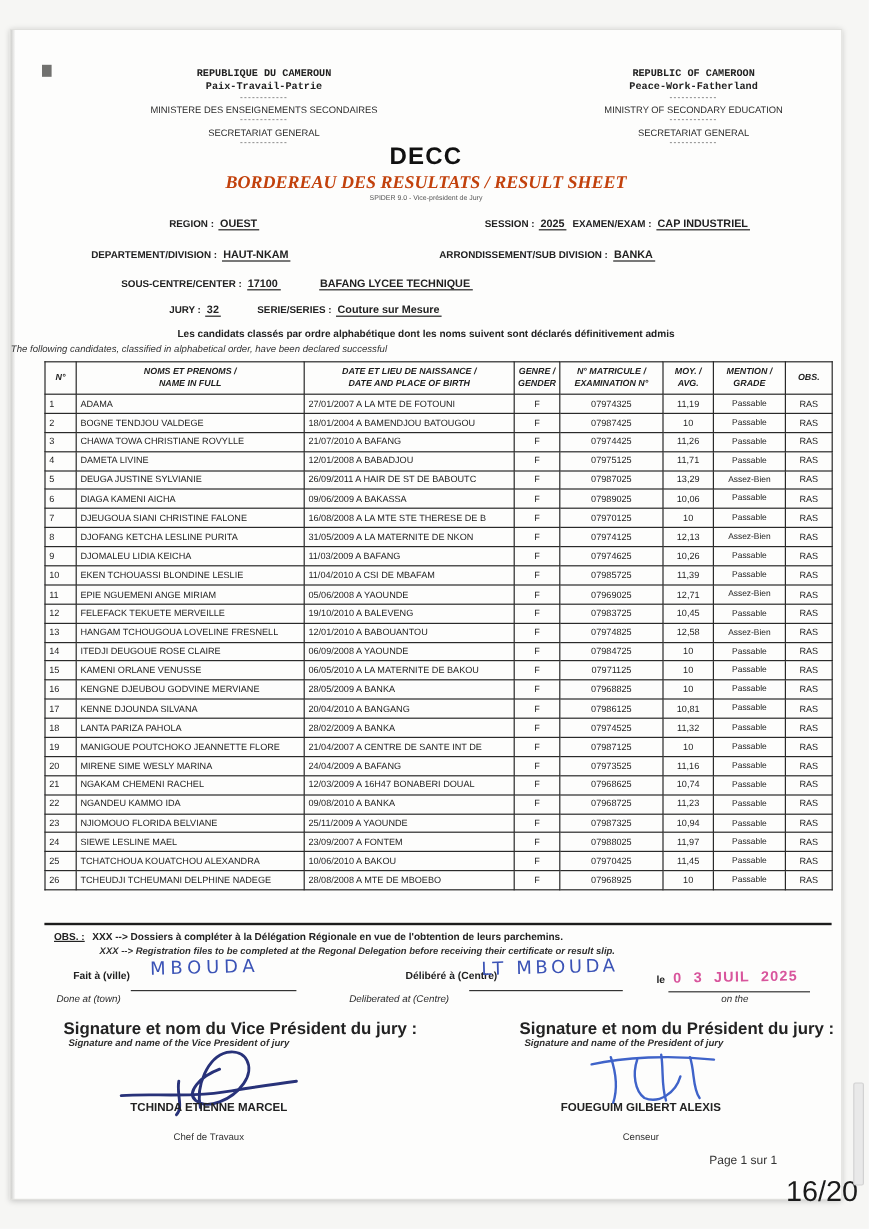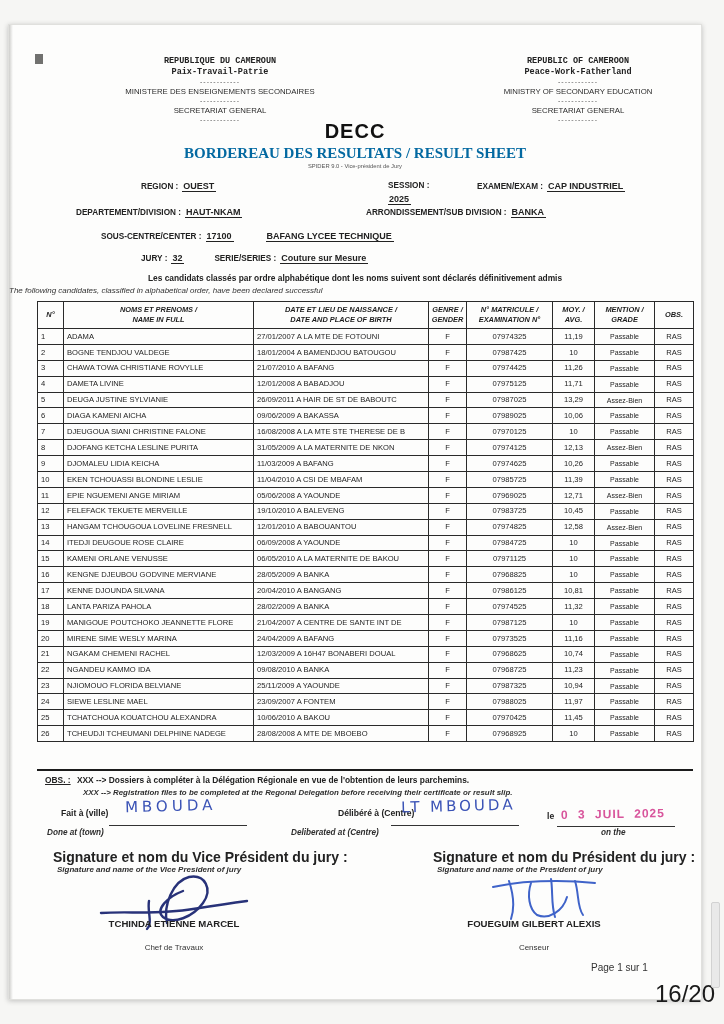--- a/index.html
+++ b/index.html
@@ -22,22 +22,22 @@
   .hdr{position:absolute;top:31px;left:0;width:100%;}
   .hdr-block{text-align:center;line-height:11px;}
   .hdr-left{position:absolute;left:96px;width:230px;}
   .hdr-right{position:absolute;right:18px;width:210px;}
   .h-b{font-weight:bold;font-size:8.5px;font-family:Liberation Mono, monospace;}
   .h-n{font-size:7.8px;color:#2b2b2b;}
   .h-dash{font-size:7px;letter-spacing:1px;color:#555;line-height:8px;}
   
   .title-wrap{position:absolute;top:95px;left:0;width:100%;text-align:center;}
   .t-main{font-size:20px;font-weight:bold;letter-spacing:1px;color:#111;}
-  .t-sub{font-family:"Liberation Serif",serif;font-weight:bold;
-         font-size:15px;margin-top:2px;color:#0369a1;}
+  .t-sub{font-family:"Liberation Serif",serif;font-style:italic;font-weight:bold;
+         font-size:15px;margin-top:2px;color:#c2410c;}
   .t-note{font-size:5.8px;color:#555;margin-top:1px;}
   
   .lab{font-weight:bold;font-size:8.2px;white-space:nowrap;}
   .val{font-weight:bold;font-size:9px;border-bottom:1.2px solid #222;white-space:nowrap;padding:0 2px 0 1px;}
   .inline{display:inline-flex;gap:4px;align-items:baseline;}
   .note-fr{position:absolute;top:248px;width:100%;text-align:center;font-weight:bold;font-size:8.4px;}
   .note-en{position:absolute;top:261px;width:100%;text-align:left;font-style:italic;font-size:8px;color:#333;}
   
   table.results{position:absolute;top:276px;left:28px;width:656px;
     border-collapse:collapse;table-layout:fixed;font-size:7.6px;color:#1d1d1d;}
@@ -48,21 +48,21 @@
   td.c{text-align:center;}
   td.l{text-align:left;}
   td.grade{font-size:7px;}
   
   .divider{position:absolute;top:744px;left:28px;width:656px;height:2px;background:#1c1c1c;}
   .obs1{position:absolute;top:750px;left:36px;font-size:8.4px;font-weight:bold;}
   .obs1 .u{text-decoration:underline;margin-right:4px;}
   .obs2{position:absolute;top:763px;left:74px;font-size:7.9px;font-style:italic;font-weight:bold;color:#2e2e2e;}
   
   .ff-lab{font-weight:bold;font-size:8.6px;}
-  .ff-en{font-style:italic;font-weight:bold;font-size:8.2px;color:#2e2e2e;}
+  .ff-en{font-style:italic;font-weight:normal;font-size:8.2px;color:#2e2e2e;}
   .fill-line{position:absolute;border-bottom:1.3px solid #333;height:1px;}
   .handwriting{
     font-family:"DejaVu Sans",sans-serif;color:#3b53b6;
     font-size:15px;letter-spacing:4px;transform:rotate(-1.5deg);
     white-space:nowrap;
   }
   .stamp{
     color:#d8559c;font-weight:bold;font-size:12px;letter-spacing:1px;word-spacing:5px;
     transform:rotate(-1deg);white-space:nowrap;
   }
@@ -108,21 +108,21 @@
   <div class="title-wrap">
     <div class="t-main">DECC</div>
     <div class="t-sub">BORDEREAU DES RESULTATS / RESULT SHEET</div>
     <div class="t-note">SPIDER 9.0 -  Vice-président de Jury</div>
   </div>
 
   <div class="abs inline" style="left:132px;top:156px;">
     <span class="lab">REGION :</span>
     <span class="val">OUEST</span>
   </div>
-  <div class="abs inline" style="left:379px;top:156px;flex-direction:column;">
+  <div class="abs inline" style="left:395px;top:156px;">
     <span class="lab">SESSION :</span>
     <span class="val">2025</span>
   </div>
   <div class="abs inline" style="left:468px;top:156px;">
     <span class="lab">EXAMEN/EXAM :</span>
     <span class="val">CAP INDUSTRIEL</span>
   </div>
   <div class="abs inline" style="left:67px;top:182px;">
     <span class="lab">DEPARTEMENT/DIVISION :</span>
     <span class="val">HAUT-NKAM</span>

